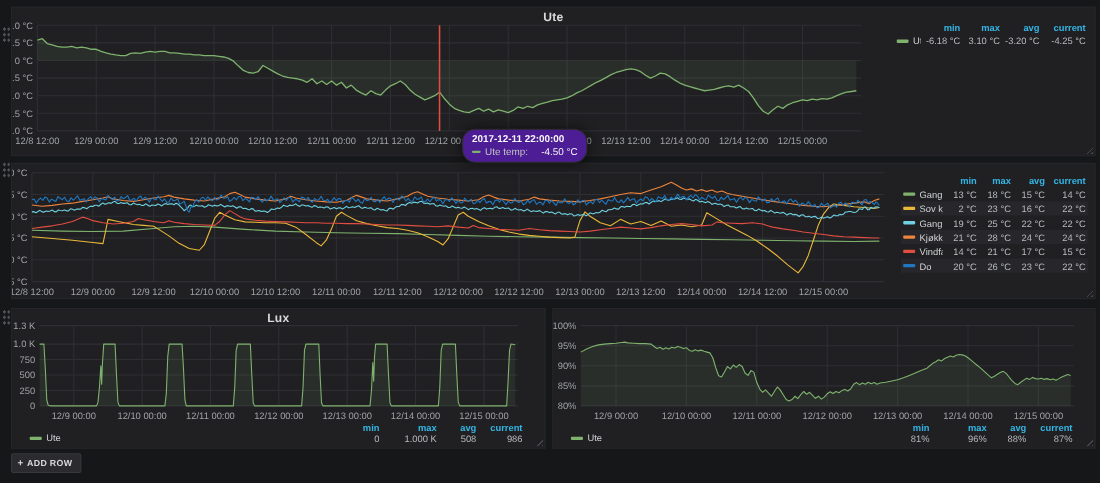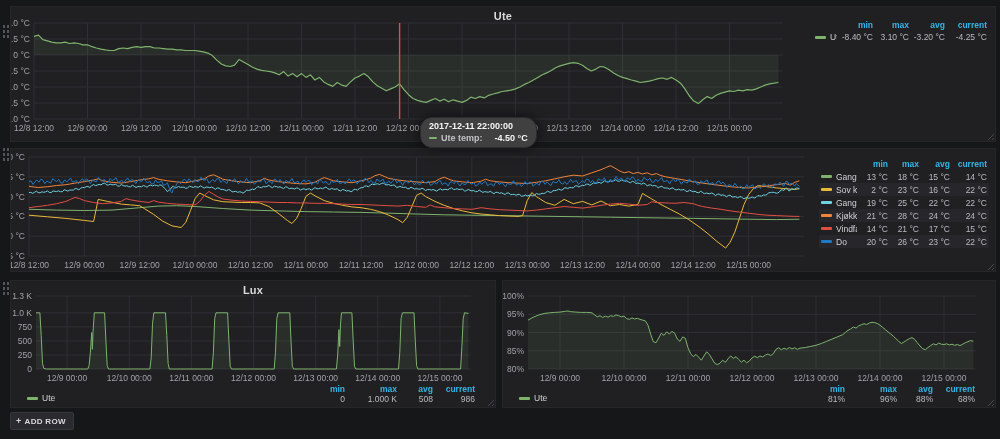--- a/index.html
+++ b/index.html
@@ -51,28 +51,28 @@
   .lb-row { display:flex; }
   .lb-row span { text-align:right; color:#b7babd; white-space:nowrap; }
   .lb-row.head span { color:#33b5e5; font-weight:700; }
   .lb-row span:nth-child(1){ width:40px; }
   .lb-row span:nth-child(2){ width:52px; }
   .lb-row span:nth-child(3){ width:36px; }
   .lb-row span:nth-child(4){ width:42px; }
   
   .tooltip {
     position:absolute; left:420px; top:117px; z-index:20;
-    background:#404040; border:1px solid #2c2c2e; border-radius:12px;
+    background:#4c1d95; border:1px solid #2c2c2e; border-radius:12px;
     padding:3px 8px 4px 8px; font-size:9px; box-shadow:0 0 12px rgba(0,0,0,.6);
     min-width:72px;
   }
   .tt-time { font-weight:700; color:#f5f5f5; margin-bottom:2px; white-space:nowrap; }
   .tt-row { display:flex; align-items:center; gap:4px; white-space:nowrap; }
-  .tt-series { color:#c0c2c4;font-weight:bold; }
-  .tt-val { font-weight:700; color:#f5f5f5; margin-left:auto; padding-left:8px; }
+  .tt-series { color:#c0c2c4; }
+  .tt-val { font-weight:400; color:#f5f5f5; margin-left:auto; padding-left:8px; }
   
   .row-handle {
     position:absolute; left:2px; width:7px; height:15px; cursor:move; z-index:5;
     background-image:radial-gradient(#54555a 1px, transparent 1.2px);
     background-size:4px 5px;
   }
   
   .resize {
     position:absolute; right:1px; bottom:1px; width:9px; height:9px; cursor:nwse-resize;
     background:repeating-linear-gradient(135deg, transparent 0 2px, #45464b 2px 3px);
@@ -150,21 +150,21 @@
         <span class="lv">min</span>
         <span class="lv">max</span>
         <span class="lv">avg</span>
         <span class="lv c3">current</span>
       </div>
       <div class="lrow">
         <span class="lname">
           <i class="dash" style="background:#7eb26d"></i>
           <span>Ute temp</span>
         </span>
-        <span class="lv">-8.40 °C</span>
+        <span class="lv">-6.18 °C</span>
         <span class="lv">3.10 °C</span>
         <span class="lv">-3.20 °C</span>
         <span class="lv c3">-4.25 °C</span>
       </div>
     </div>
   <div class="resize"></div>
 </section>
 
 <section class="panel p-inne">
   <svg class="chart" width="984" height="122" viewBox="0 0 984 122">
@@ -380,21 +380,21 @@
         <div class="lb-row head">
           <span>min</span>
           <span>max</span>
           <span>avg</span>
           <span>current</span>
         </div>
         <div class="lb-row">
           <span>81%</span>
           <span>96%</span>
           <span>88%</span>
-          <span>68%</span>
+          <span>87%</span>
         </div>
       </div>
     </div>
   <div class="resize"></div>
 </section>
 
 <div class="tooltip">
   <div class="tt-time">2017-12-11 22:00:00</div>
   <div class="tt-row">
     <span class="dash" style="width: 8px; flex: 0 0 8px; height: 2px; background: rgb(126, 178, 109);"></span>

